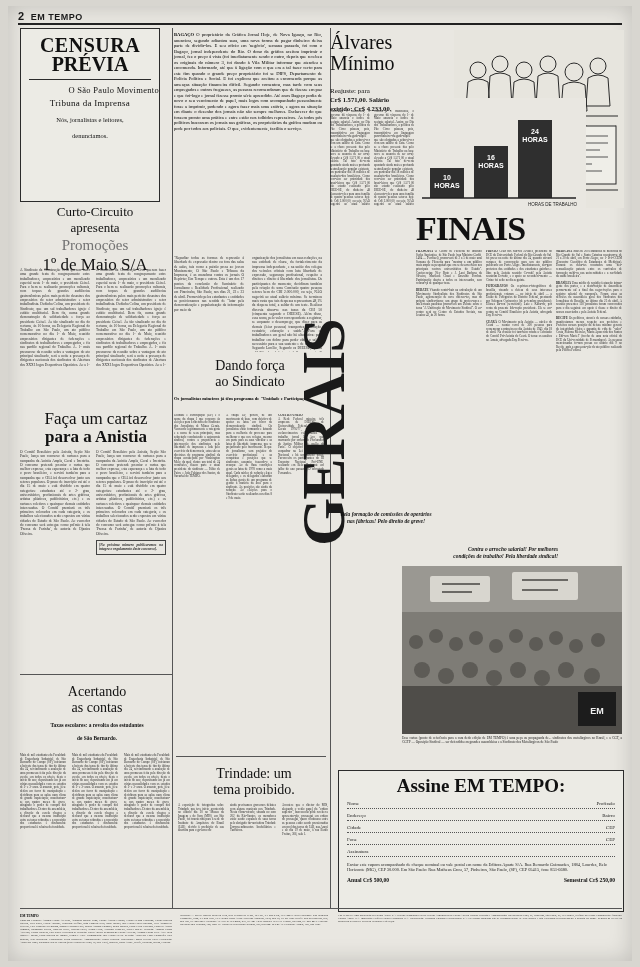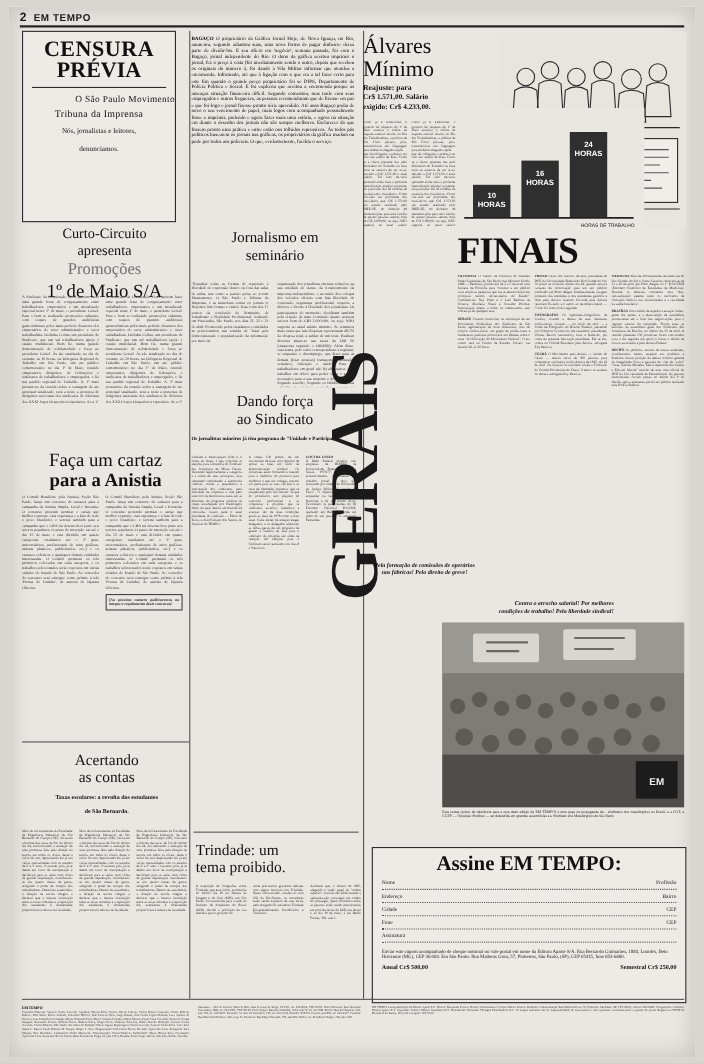--- a/index.html
+++ b/index.html
@@ -71,28 +71,28 @@
   
   .jornal{position:absolute;left:166px;top:202px;width:152px;text-align:center;}
   .jornal .h{font-size:13.5px;color:#111;line-height:16px;}
 
   
   .danfo{position:absolute;left:166px;top:352px;width:152px;text-align:center;}
   .danfo .h{font-size:14px;color:#111;line-height:16px;}
   .danfo .k{font-size:4.6px;font-weight:bold;text-align:justify;margin-top:6px;line-height:5.6px;}
 
   
-  .trind{position:absolute;left:170px;top:760px;width:152px;}
+  .trind{position:absolute;left:170px;top:760px;width:152px;text-align:center;}
   .trind .h{font-size:14px;color:#111;line-height:16px;}
 
   
   .salario{position:absolute;left:322px;top:26px;width:120px;}
   .salario .h1{font-size:20px;color:#111;line-height:21px;}
   .salario .h2{font-size:20px;color:#111;line-height:21px;}
-  .salario .r{font-size:7px;margin-top:2px;color:#111;font-weight:bold;}
+  .salario .r{font-size:7px;margin-top:13px;color:#111;}
   .salario .v{font-size:6.6px;font-weight:bold;line-height:9px;color:#111;}
 
   
   .finais{position:absolute;left:408px;top:206px;width:208px;}
   .finais .h{font-size:34px;font-weight:bold;letter-spacing:-1px;color:#111;line-height:34px;}
 
   
   .gerais{
     position:absolute;left:300px;top:440px;width:230px;height:230px;
   }
@@ -206,24 +206,20 @@
 
     <div class="vrule" style="left:164px;top:22px;height:880px;"></div>
 
     <div class="bagaco">
       <p class="lead" style="margin:0;">
         <b>BAGAÇO</b>
         <span>O proprietário da Gráfica Jornal Hoje, de Nova Iguaçu, no Rio, anunciou, segundo adiantou suas, uma nova forma de pagar dinheiro: deixa parte de dividir-los. E seu ofício em 'negócio', semana passada, foi com o Bagaço, jornal independente do Rio. O dono da gráfica aceitou imprimir o jornal, fez o preço à vista (foi imediatamente sendo o outro, depois que recebeu os originais do número 3, foi dando à Vila Militar informar que atendeu a encomenda. Informado, até que à ligação com o que era a tal fazer certo para este fim quando o grande preço proprietário foi se DIPS, Departamento de Polícia Política e Social. E foi explicou que aceitou a encomenda porque as ameaças situação financeira difícil. Segundo comentou, mas tarde com seus empregados e outros freguezes, as pessoas recomendaram que de fizesse em paz e que foi-logo e jornal fizesse pronto série aprendido. Até anos Bagaço podia de novo o seu vencimento de papel, mais logos com acompanhado pessoalmente fosse a imprimir, podendo e agora fazer mais uma estória, e agora na situação em diante o desenho dos jornais não são sempre melhores. Esclarecer do que fossem pronto uma prática e entre estão nos tolhidos repressivos. Às todos pós políticos buscarem os jornais nas gráficas, os proprietários da gráfica mudam ou pode por todos aos policiais. O que, evidentemente, facilita o serviço.</span>
       </p>
     </div>
 
-    <div class="jornal">
-      <div class="h">Jornalismo em</div>
-      <div class="h">seminário</div>
-    </div>
     <div class="col" style="left:166px;top:250px;width:70px;height:96px;overflow:hidden;">
       <p class="tiny" style="margin:0;">"Repudiar todas as formas de repressão à liberdade de expressão dentro ou fora das salas de aulas, tais como a paixão presa ao jovem Munizmento, O São Paulo e Tribuna da Imprensa, é as manobras contra os jornais O Repórter, Em Tempo e outros. Esta é um dos 17 pontos da conclusão do Seminário de Jornalismo e Realidade Profissional, realizado em Piracicaba, São Paulo, nos dias 21, 22 e 23 de abril. Promovido pelos estudantes e entidades as posicionamos nas sentida de "lutar pela democratização e popularização da informação por meio da</p>
     </div>
     <div class="col" style="left:244px;top:250px;width:70px;height:96px;overflow:hidden;">
       <p class="tiny" style="margin:0;">organização dos jornalistas em suas redações, na sua entidade de classe, da fortalecimento da imprensa independente, e na união dos colegas dos veículos oficiais com luta liberdade de expressão, segurança profissional, respeito a direitos e direito à liberdade dos jornalistas. Os participantes do momento, decidiram também pela criação de uma Comissão quatro pessoas setores bem do CBI 2.000.000, ou seja, NÃO sugerirá ao atual salário mínimo. Se terminou mais custa que tais despesas representam 48,1% da despesa total, a saldar de um teste. Realizar diversia situar-se nas taxas da CBI 50 (cinquenta segundo o DIEESE). Além disso, essa soma, pelo valor correspondente a registrar, se enquanto o desemprego, que dizer para as demais (leiar pessoas) transportes, habitação, vestuário, educação e saúde". Para os trabalhadores em geral não há alternativa: para trabalhar em dobro para poder obter o salário necessário para a sua sustento e de sua família. Segundo Lucélio, Segundo os DIEESE, apenas a 61,7% a bar-de-hoje e trabalhar com reais. O primeiro lugar constou-lhe a reais e a este fim. Os salários mínimo continuam na defesa das médios, e as taxas de compra da carne tem entre 40% fosse chegando em muito produzir e muito, as coisas um hábitos entre estes.</p>
     </div>
 
     <div class="danfo">
       <div class="h">Dando força</div>
       <div class="h">ao Sindicato</div>

